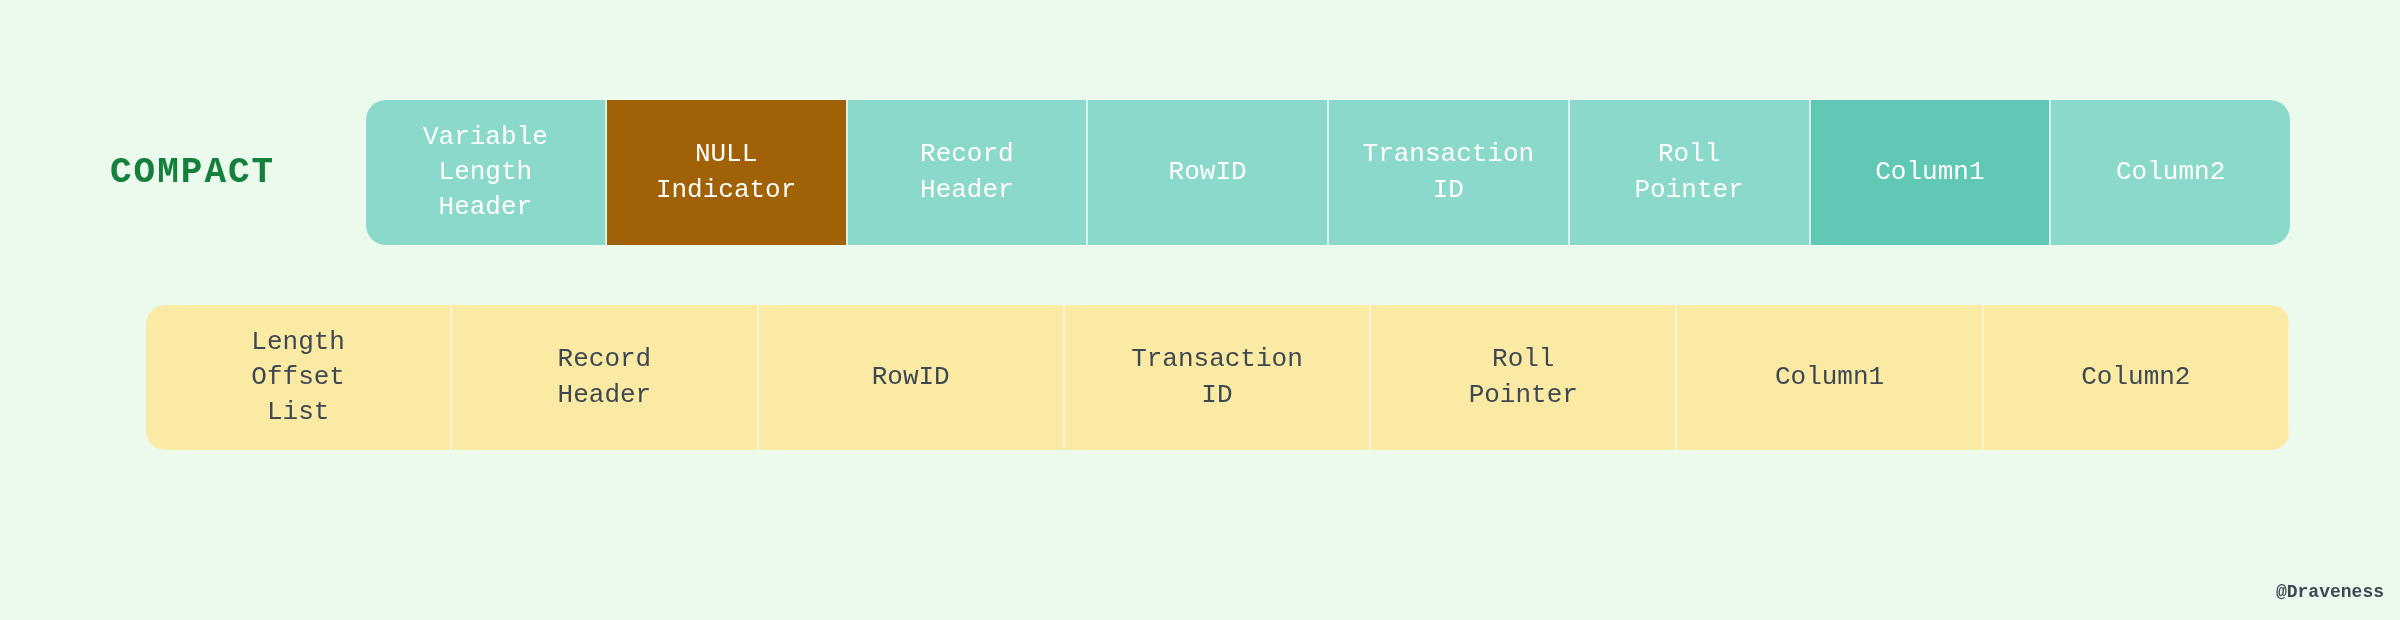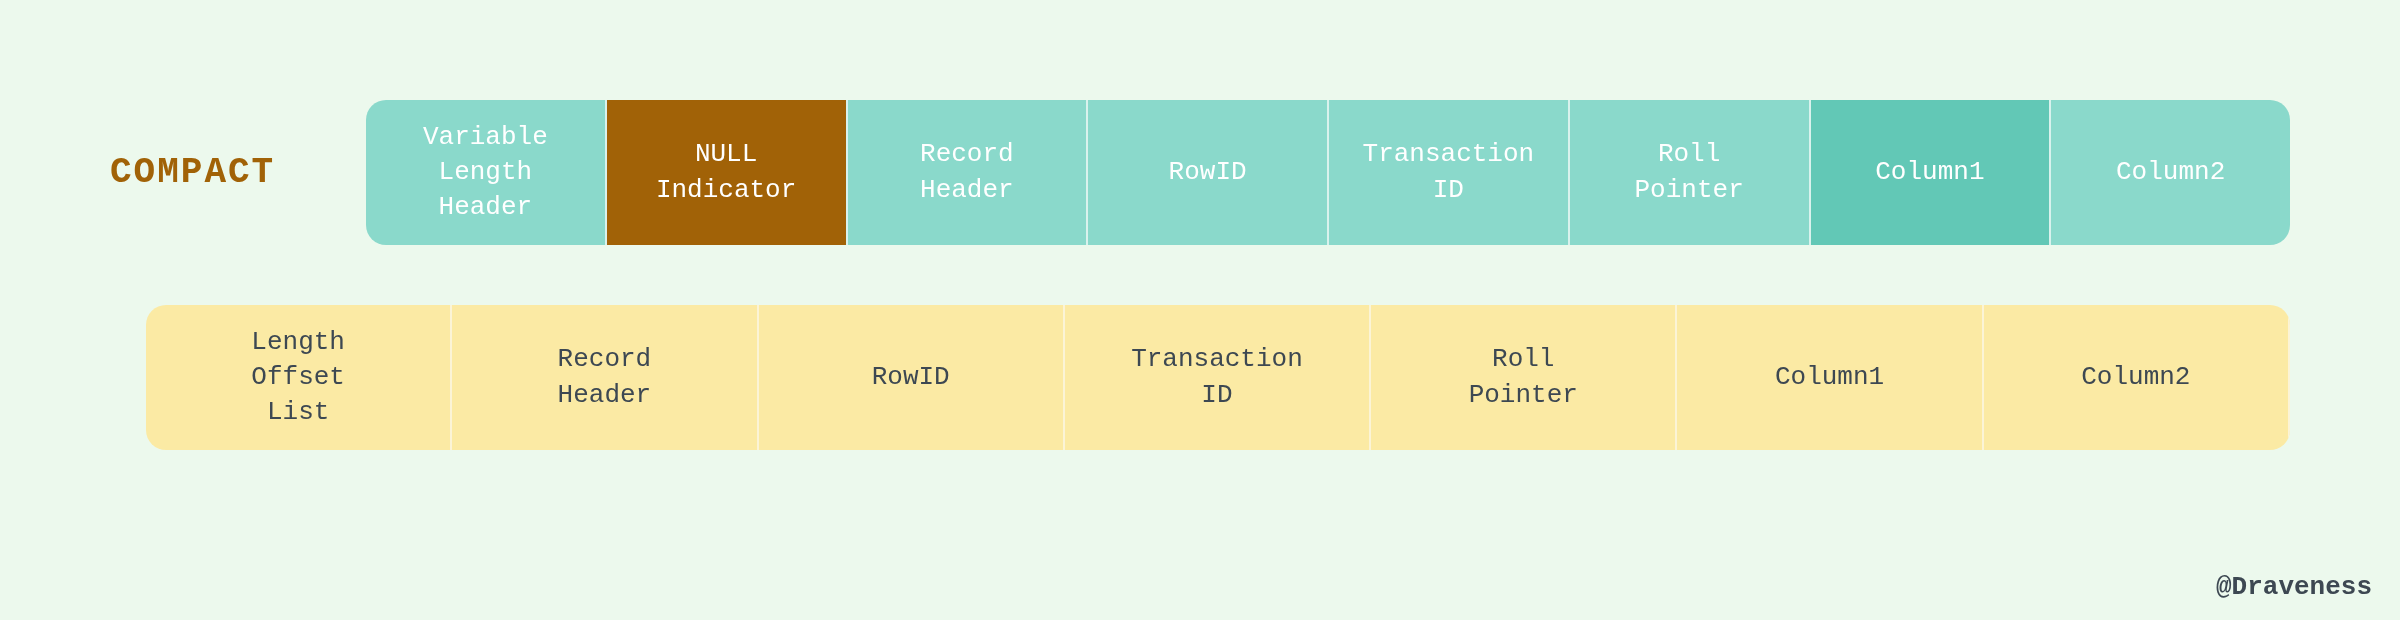--- a/index.html
+++ b/index.html
@@ -15,21 +15,21 @@
     }
     .row {
       display: flex;
       align-items: center;
       margin-bottom: 60px;
     }
     .row-label {
       width: 220px;
       font-size: 36px;
       font-weight: bold;
-      color: #a16207;
+      color: #15803d;
       letter-spacing: 2px;
       flex-shrink: 0;
     }
     .cells {
       display: flex;
       flex: 1;
       height: 145px;
       border-radius: 20px;
       overflow: hidden;
       margin-left: 36px;
@@ -69,22 +69,22 @@
     .redundant .cell:nth-child(3) { background: #fbeaa4; border-right: 2px solid #fbf4d6; }
     .redundant .cell:nth-child(4) { background: #fbeaa4; border-right: 2px solid #fbf4d6; }
     .redundant .cell:nth-child(5) { background: #fbeaa4; border-right: 2px solid #fbf4d6; }
     .redundant .cell:nth-child(6) { background: #fbeaa4; border-right: 2px solid #fbf4d6; }
     .redundant .cell:nth-child(7) { background: #fbeaa4; border-right: 2px solid #fbf4d6; }
     .redundant .cell:nth-child(8) { background: #fbeaa4; }
 
     .attribution {
       position: absolute;
       bottom: 18px;
-      right: 28px;
-      font-size: 26px;
+      right: 16px;
+      font-size: 18px;
       color: #3d4852;
       font-weight: bold;
     }
   </style>
 </head>
 <body>
 
 <div class="container">
 
   <div class="row">

